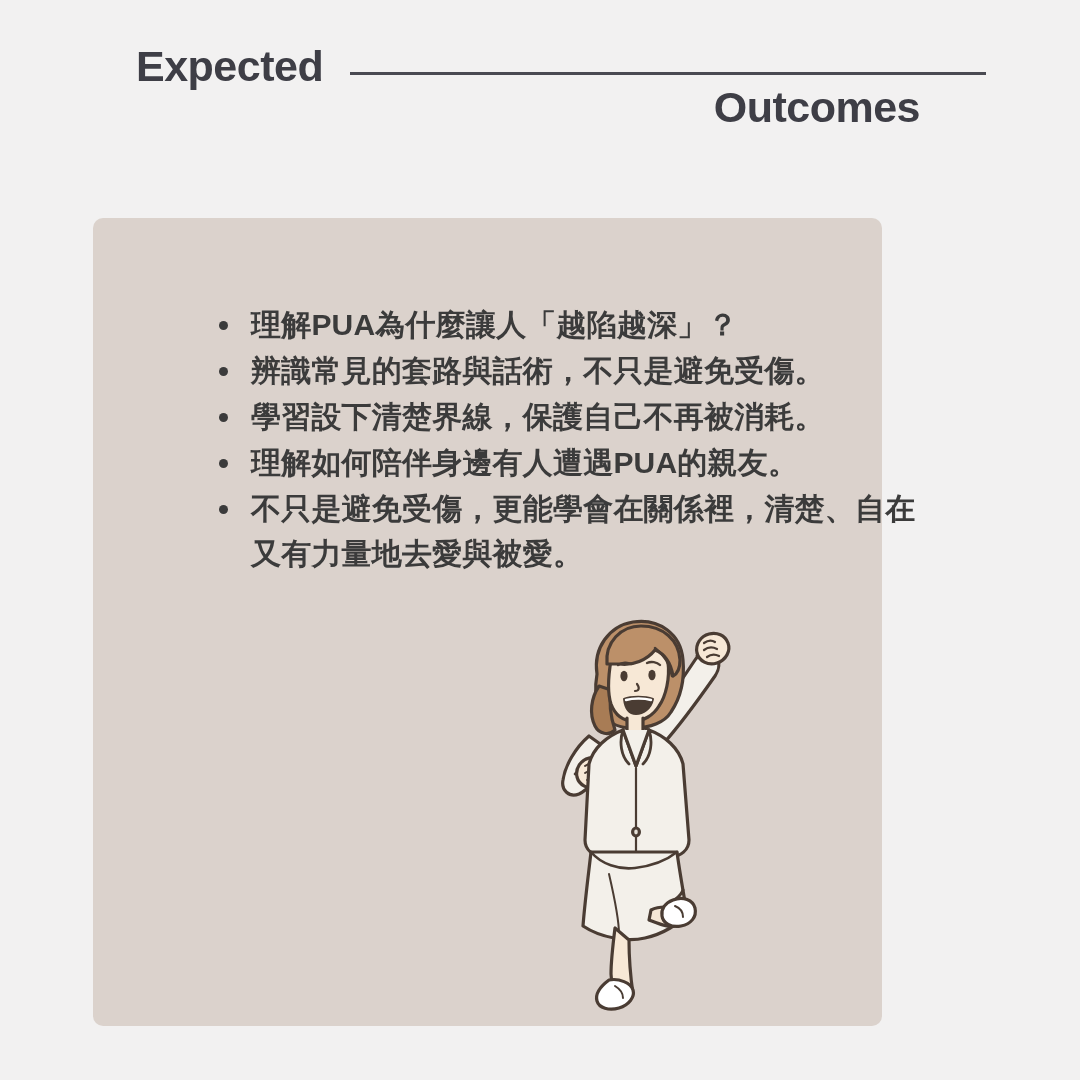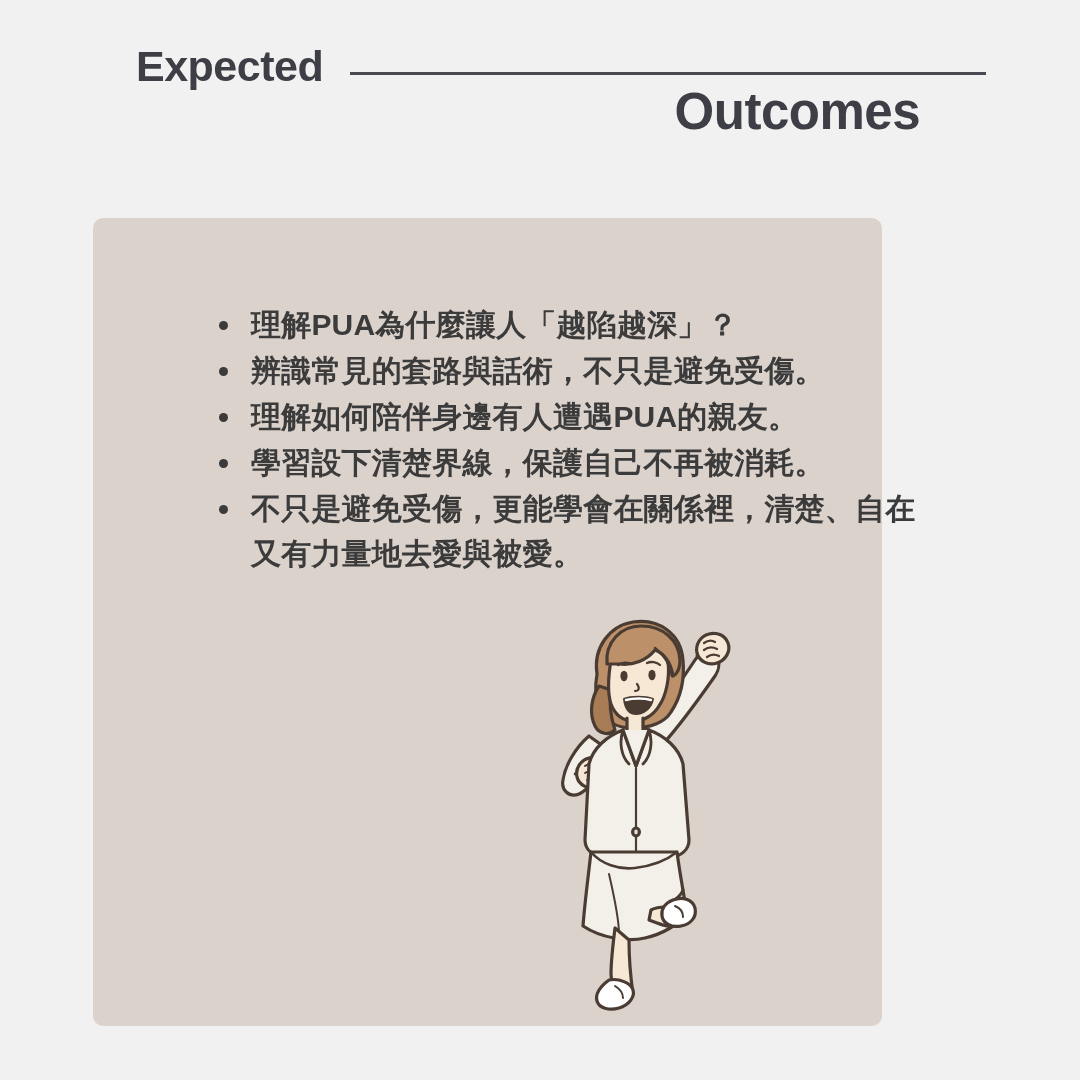--- a/index.html
+++ b/index.html
@@ -18,21 +18,21 @@
     font-size:43px;font-weight:bold;letter-spacing:-0.5px;
     color:#3e3e46;line-height:1;
     font-family:"Liberation Sans","DejaVu Sans",sans-serif;
   }
   .title-rule{
     position:absolute;left:350px;top:72px;width:636px;height:3px;
     background:#4a4a52;
   }
   .title-outcomes{
     position:absolute;right:96px;top:86px;
-    font-size:51px;font-weight:bold;letter-spacing:-0.5px;
+    font-size:43px;font-weight:bold;letter-spacing:-0.5px;
     color:#3e3e46;line-height:1;text-align:right;
     font-family:"Liberation Sans","DejaVu Sans",sans-serif;
   }
 
   
   .panel{
     position:absolute;left:93px;top:218px;
     width:789px;height:808px;
     background:#dbd2cc;border-radius:10px;
   }
@@ -77,22 +77,22 @@
     <div class="title-expected">Expected</div>
     <div class="title-rule"></div>
     <div class="title-outcomes">Outcomes</div>
   </div>
 
   <div class="panel">
 
     <ul class="bullet-list">
       <li class="bullet-item">理解PUA為什麼讓人「越陷越深」？</li>
       <li class="bullet-item">辨識常見的套路與話術，不只是避免受傷。</li>
+      <li class="bullet-item">學習設下清楚界線，保護自己不再被消耗。</li>
       <li class="bullet-item">理解如何陪伴身邊有人遭遇PUA的親友。</li>
-      <li class="bullet-item">學習設下清楚界線，保護自己不再被消耗。</li>
       <li class="bullet-item">不只是避免受傷，更能學會在關係裡，清楚、自在又有力量地去愛與被愛。</li>
     </ul>
 
     <div class="illustration">
       <svg viewBox="0 0 260 410" xmlns="http://www.w3.org/2000/svg">
         <g fill="none" stroke="#4a3c33" stroke-width="3.2" stroke-linecap="round" stroke-linejoin="round">
 
           <path d="M122 126 C140 108 160 84 174 62 L190 38" fill="#f3f0ea" stroke="none"></path>
           <path d="M120 118 C138 100 158 74 172 52
                    C176 46 186 42 192 48

